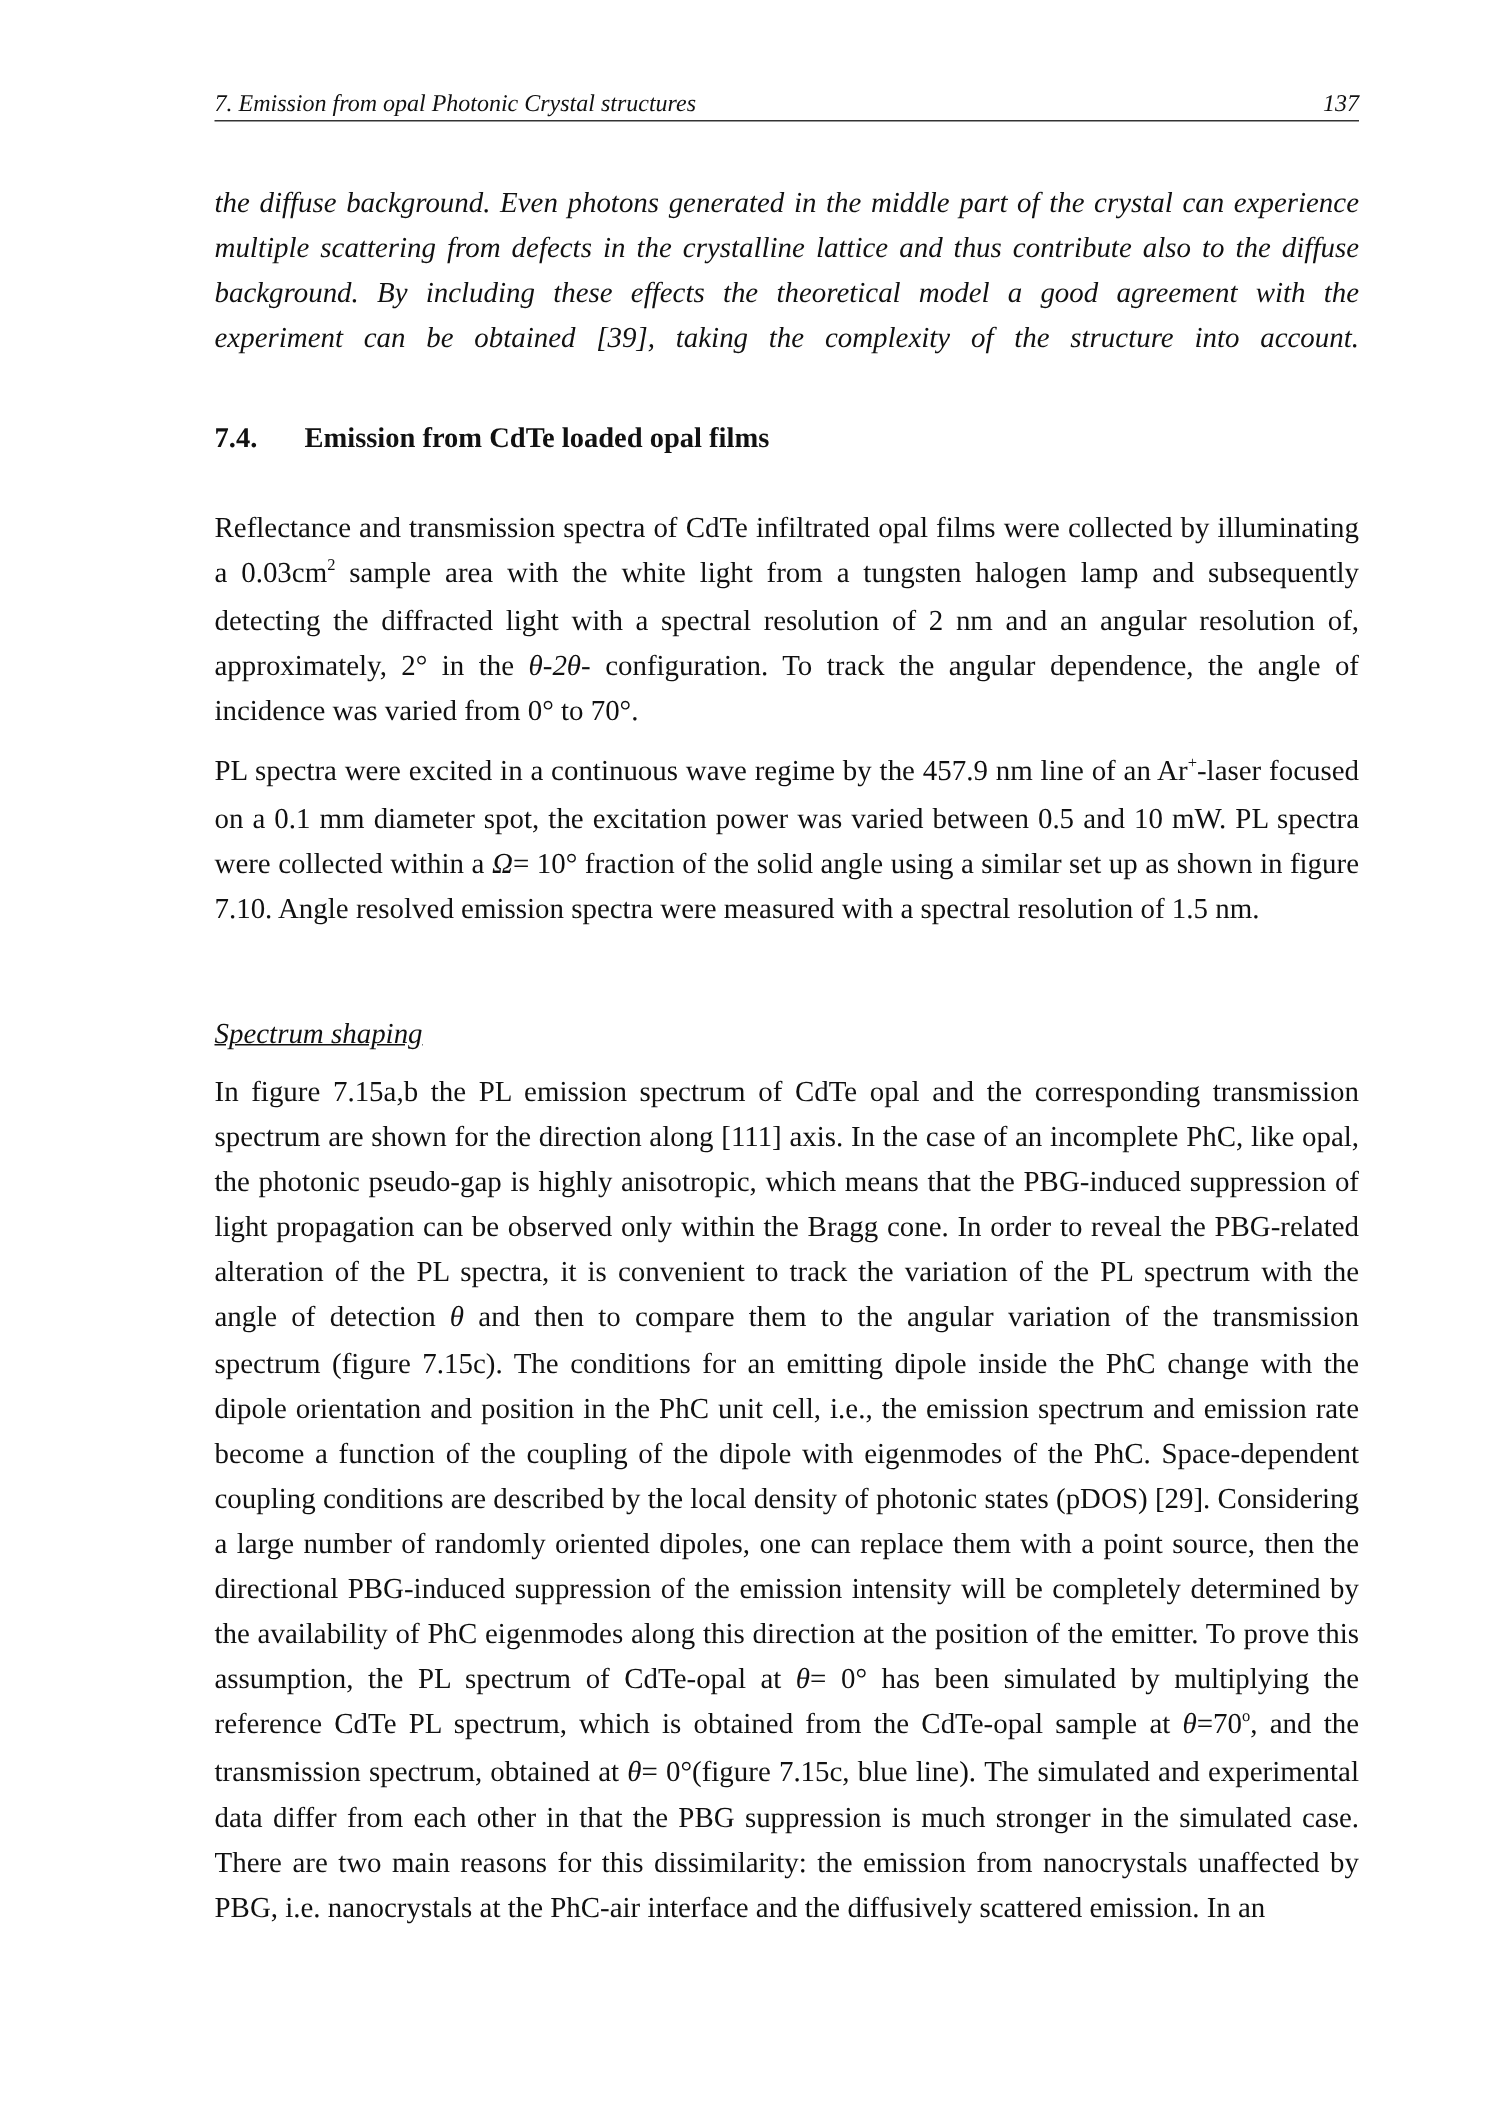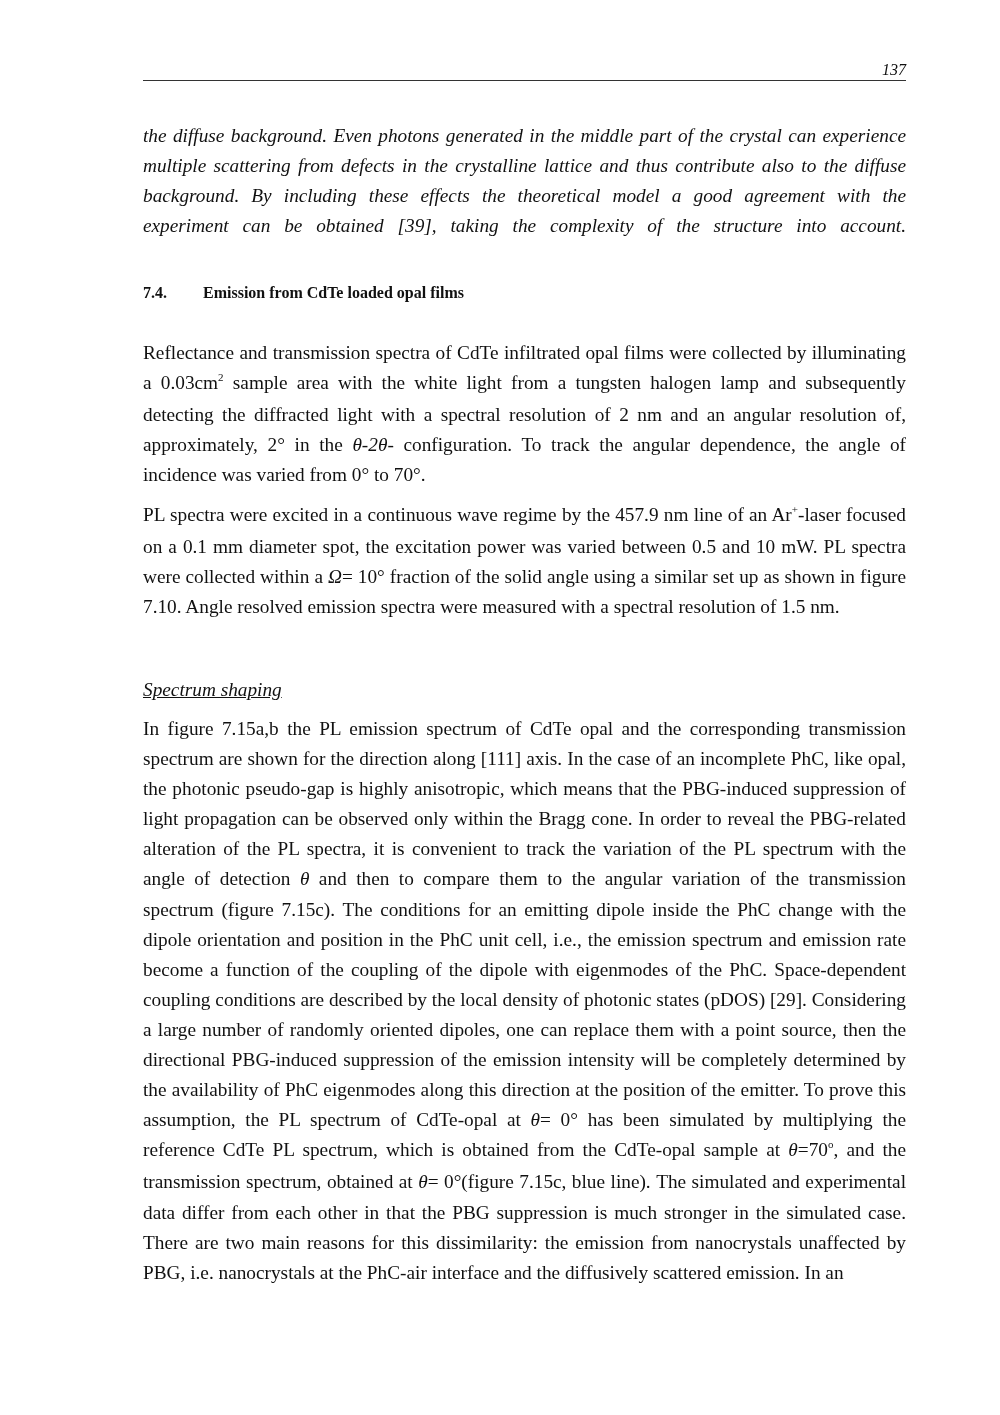--- a/index.html
+++ b/index.html
@@ -6,32 +6,33 @@
   body { width: 1000px; height: 1415px; position: relative; overflow: hidden;
          font-family: "Liberation Serif", "DejaVu Serif", serif; color: #111; }
   .page { position: absolute; left: 143px; top: 0; width: 763px; }
   .running-header { position: absolute; top: 60px; left: 0; width: 763px; height: 20px;
          border-bottom: 1px solid #333; font-style: italic; font-size: 16px; line-height: 20px; }
   .running-header .title { position: absolute; left: 0; top: 0; }
   .running-header .pnum { position: absolute; right: 0; top: 0; margin-left: 34px; }
   .para { position: absolute; left: 0; width: 763px; font-size: 19.3px; line-height: 30.1px;
           text-align: justify; margin: 0; }
   .para.last-line-justify { text-align-last: justify; font-style: italic; }
-  .section-heading { position: absolute; left: 0; top: 280px; font-weight: bold; font-size: 16px; line-height: 26px; }
+  .section-heading { position: absolute; left: 0; top: 280px; font-weight: bold; font-size: 19px; line-height: 26px; }
   .section-heading .num { display: inline-block; width: 60px; }
   .subheading { position: absolute; left: 0; top: 676px; font-style: italic; font-size: 19.3px; line-height: 28px; text-decoration: underline; }
   sup { font-size: 11px; vertical-align: 0; position: relative; top: -8px; }
   .it { font-style: italic; }
 </style>
 </head>
 <body>
 
 <div class="page">
 
   <div class="running-header">
+    <span class="title">7. Emission from opal Photonic Crystal structures</span>
     <span class="pnum">137</span>
   </div>
 
   <p class="para last-line-justify" style="top:121px;"><span>the diffuse background. Even photons generated in the middle part of the crystal can experience multiple scattering from defects in the crystalline lattice and thus contribute also to the diffuse background. By including these effects the theoretical model a good agreement with the experiment can be obtained [39], taking the complexity of the structure into account.</span></p>
 
   <div class="section-heading">
     <span class="num">7.4.</span><span>Emission from CdTe loaded opal films</span>
   </div>
 
   <p class="para" style="top:338px;"><span>Reflectance and transmission spectra of CdTe infiltrated opal films were collected by illuminating a 0.03cm</span><sup>2</sup><span> sample area with the white light from a tungsten halogen lamp and subsequently detecting the diffracted light with a spectral resolution of 2 nm and an angular resolution of, approximately, 2° in the </span><span class="it">θ-2θ-</span><span> configuration. To track the angular dependence, the angle of incidence was varied from 0° to 70°.</span></p>

